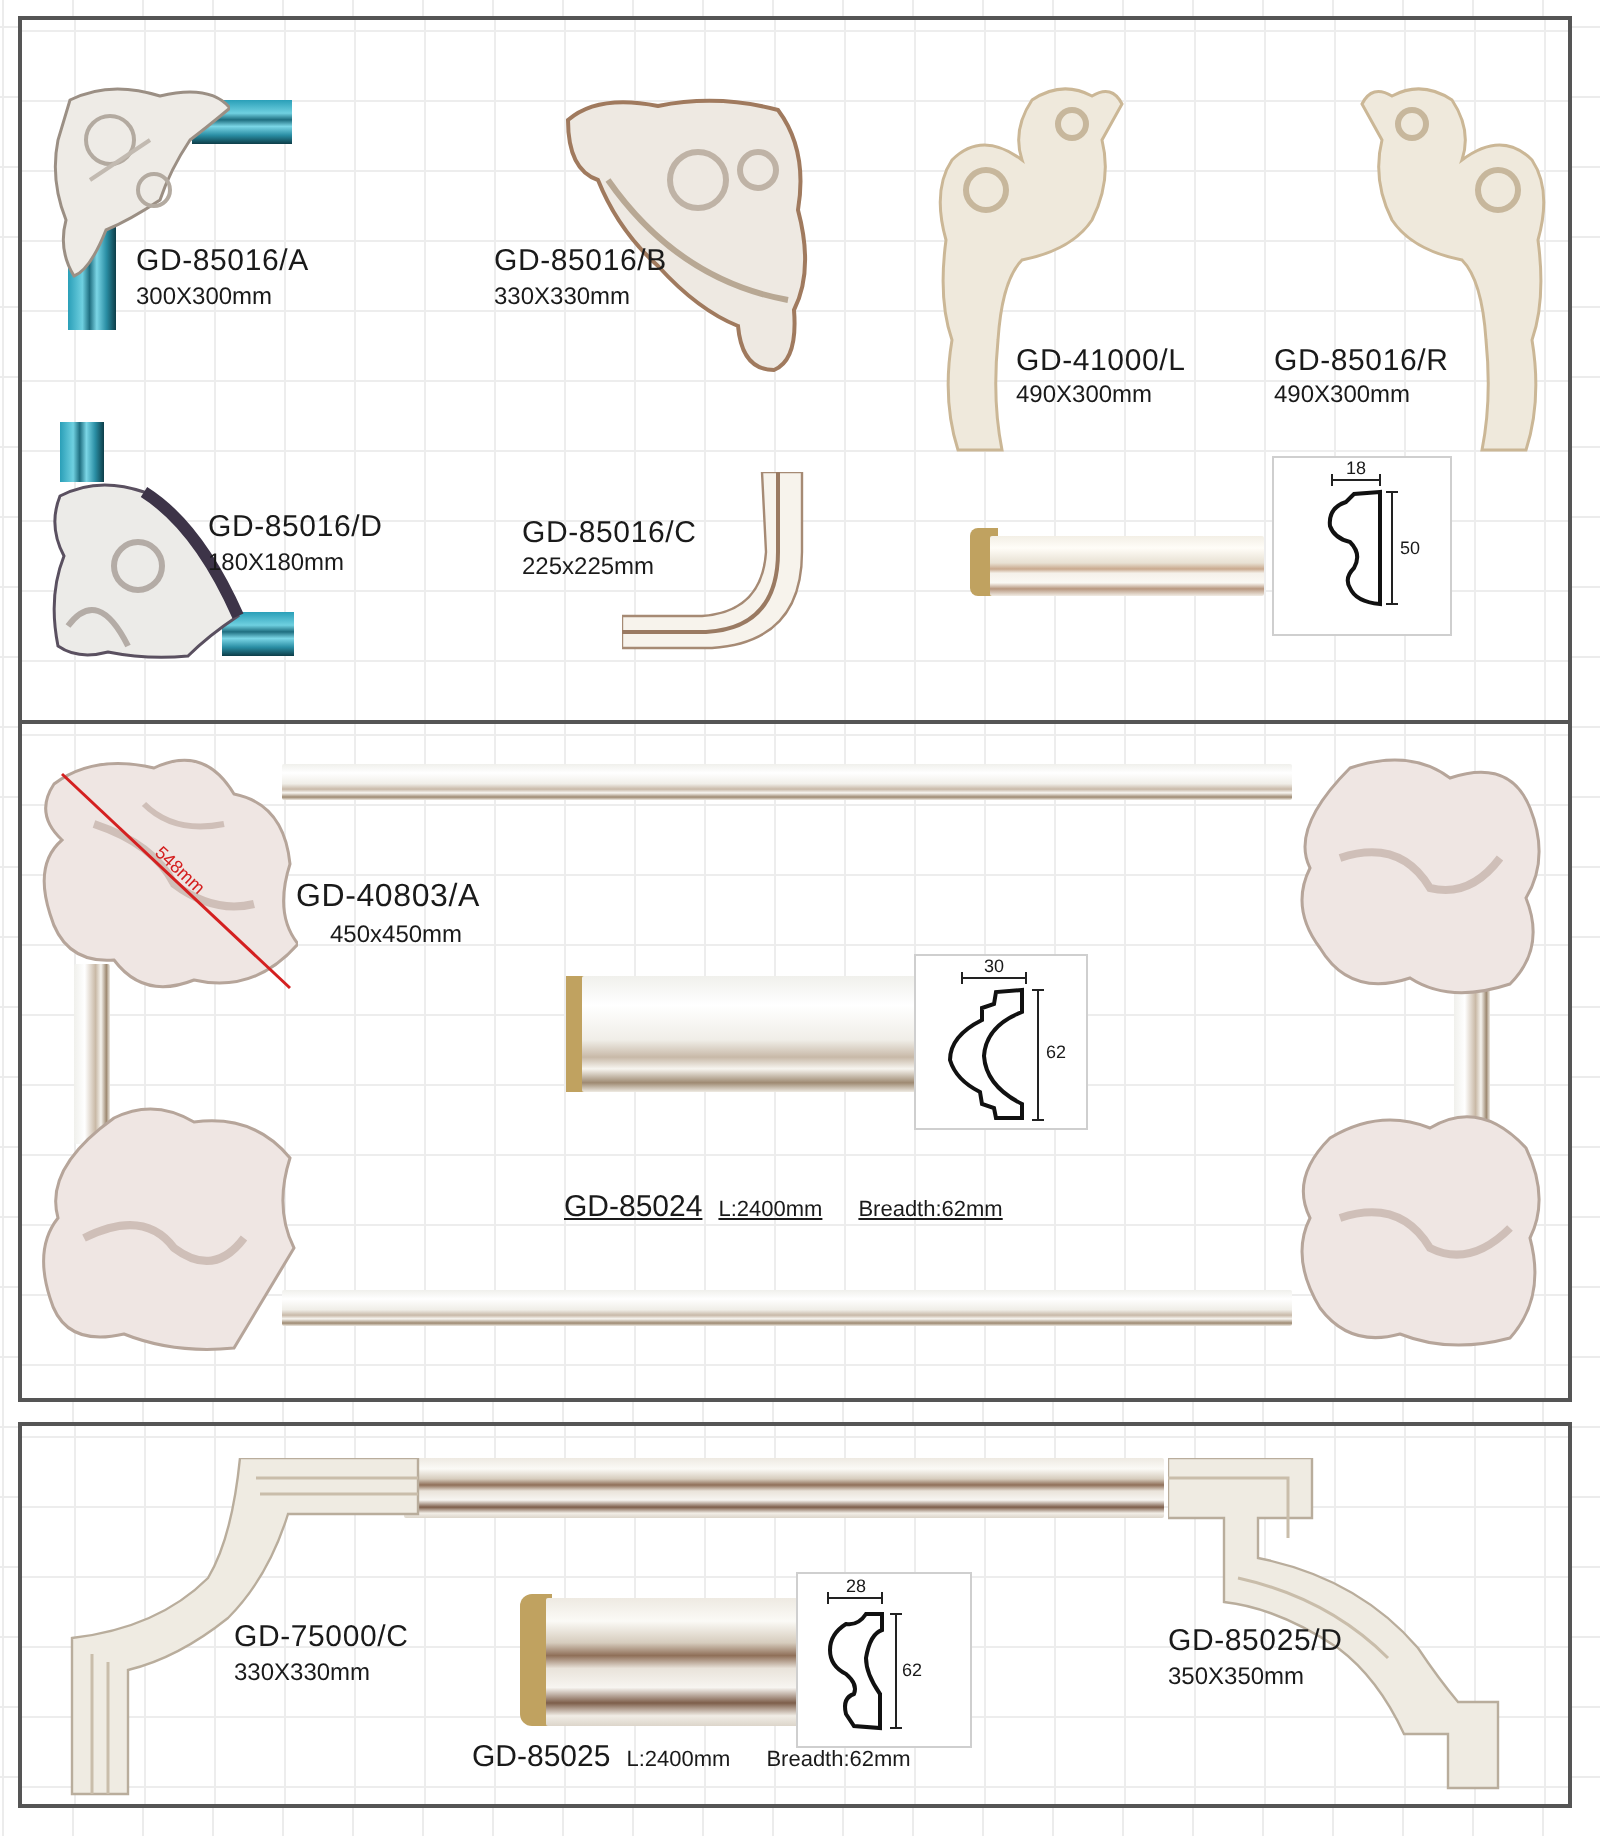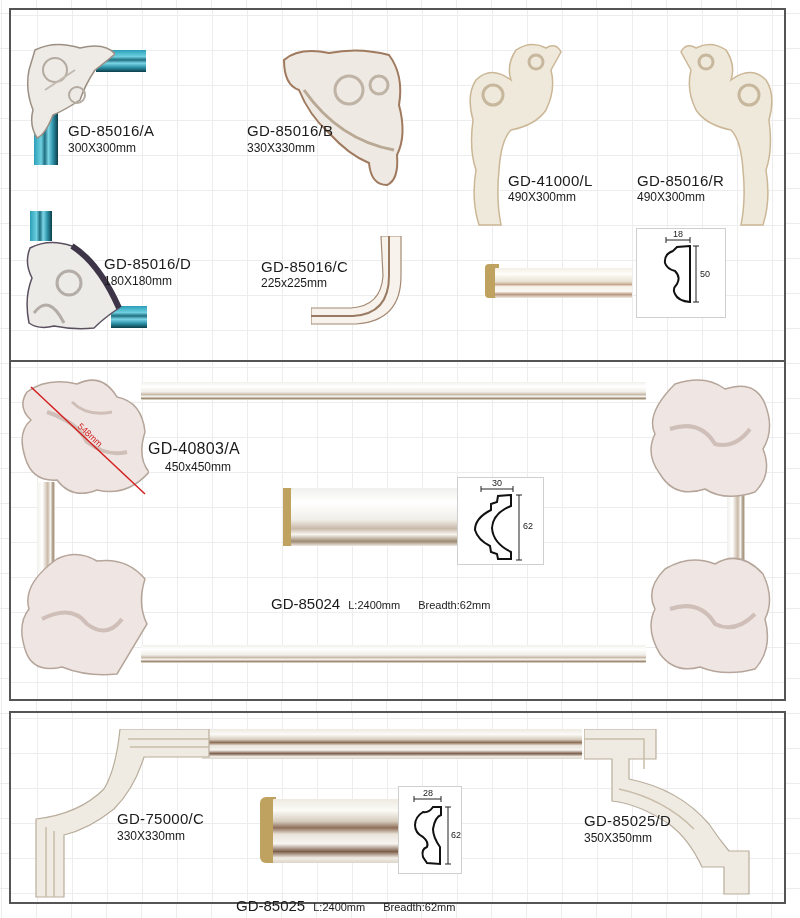--- a/index.html
+++ b/index.html
@@ -153,21 +153,21 @@
       <line x1="23" y1="8" x2="23" y2="14" stroke="#222"></line>
         <line x1="55" y1="8" x2="55" y2="14" stroke="#222"></line>
       <line x1="61" y1="17" x2="61" y2="82" stroke="#222"></line>
       <line x1="58" y1="17" x2="64" y2="17" stroke="#222"></line>
         <line x1="58" y1="82" x2="64" y2="82" stroke="#222"></line>
       <path d="M53 17 L40 18 L39 24 L33 26 L33 32 Q17 40 17 52 Q20 62 32 68 L33 74 L39 76 L40 81 L53 81 L53 74 Q35 65 34 50 Q35 35 53 28 Z" fill="#fff" stroke="#111" stroke-width="2"></path>
     </svg>
     <span class="dim" style="left:34px;top:0px;">30</span>
     <span class="dim" style="left:65px;top:43px;">62</span>
   </div>
-  <div class="abs spec" style="left:260px;top:233px;">
+  <div class="abs spec" style="left:271px;top:233px;text-decoration:underline;">
     <span>GD-85024</span><span class="small">L:2400mm</span><span class="small2">Breadth:62mm</span>
   </div>
 </div>
 
 <div class="panel" style="left:9px;top:711px;width:777px;height:193px;">
 
   <div class="strip champ-strip" style="left:191px;top:16px;width:380px;height:30px;"></div>
 
   <svg class="ornament" style="left:23px;top:16px;" width="178" height="178" viewBox="0 0 178 178">
     <path d="M86 0 L175 0 L175 28 L110 28 Q100 60 80 80 Q55 100 30 106 L30 168 L2 168 L2 90 Q45 85 70 60 Q82 40 86 0 Z" fill="#efebe2" stroke="#b9ad9c" stroke-width="1.2"></path>
@@ -179,29 +179,29 @@
 
   <svg class="ornament" style="left:573px;top:16px;" width="185" height="180" viewBox="0 0 185 180">
     <path d="M0 0 L72 0 L72 30 L45 30 L45 50 Q95 60 125 95 Q135 110 145 122 L165 122 L165 165 L140 165 L140 138 L118 138 Q105 110 85 95 Q55 75 28 72 L28 30 L0 30 Z" fill="#efebe2" stroke="#b9ad9c" stroke-width="1.2"></path>
     <path d="M0 10 L60 10 L60 40 M35 60 Q80 70 110 100" stroke="#c9bdaa" stroke-width="1.5" fill="none"></path>
   </svg>
   <div class="abs code" style="left:573px;top:99px;text-align:right;">GD-85025/D</div>
   <div class="abs size" style="left:573px;top:118px;">350X350mm</div>
 
   <div class="endcap" style="left:249px;top:84px;width:16px;height:66px;border-radius:6px 0 0 6px;"></div>
   <div class="strip champ-strip" style="left:262px;top:86px;width:128px;height:64px;"></div>
-  <div class="profile-box" style="left:387px;top:73px;width:64px;height:88px;">
+  <div class="profile-box" style="left:387px;top:73px;width:88px;height:88px;">
     <svg width="86" height="86" viewBox="0 0 86 86">
       <line x1="15" y1="12" x2="42" y2="12" stroke="#222"></line>
       <line x1="15" y1="9" x2="15" y2="15" stroke="#222"></line>
         <line x1="42" y1="9" x2="42" y2="15" stroke="#222"></line>
       <line x1="49" y1="20" x2="49" y2="77" stroke="#222"></line>
       <line x1="46" y1="20" x2="52" y2="20" stroke="#222"></line>
         <line x1="46" y1="77" x2="52" y2="77" stroke="#222"></line>
       <path d="M42 20 L34 20 Q30 26 24 25 Q16 30 16 38 Q16 46 24 50 Q30 55 28 60 Q22 62 24 70 L28 76 L41 77 L41 60 Q34 50 34 42 Q36 30 42 28 Z" fill="#fff" stroke="#111" stroke-width="2"></path>
     </svg>
     <span class="dim" style="left:24px;top:1px;">28</span>
     <span class="dim" style="left:52px;top:43px;">62</span>
   </div>
-  <div class="abs spec" style="left:225px;top:184px;">
+  <div class="abs spec" style="left:225px;top:157px;">
     <span>GD-85025</span><span class="small">L:2400mm</span><span class="small2">Breadth:62mm</span>
   </div>
 </div>
 
 </body></html>

